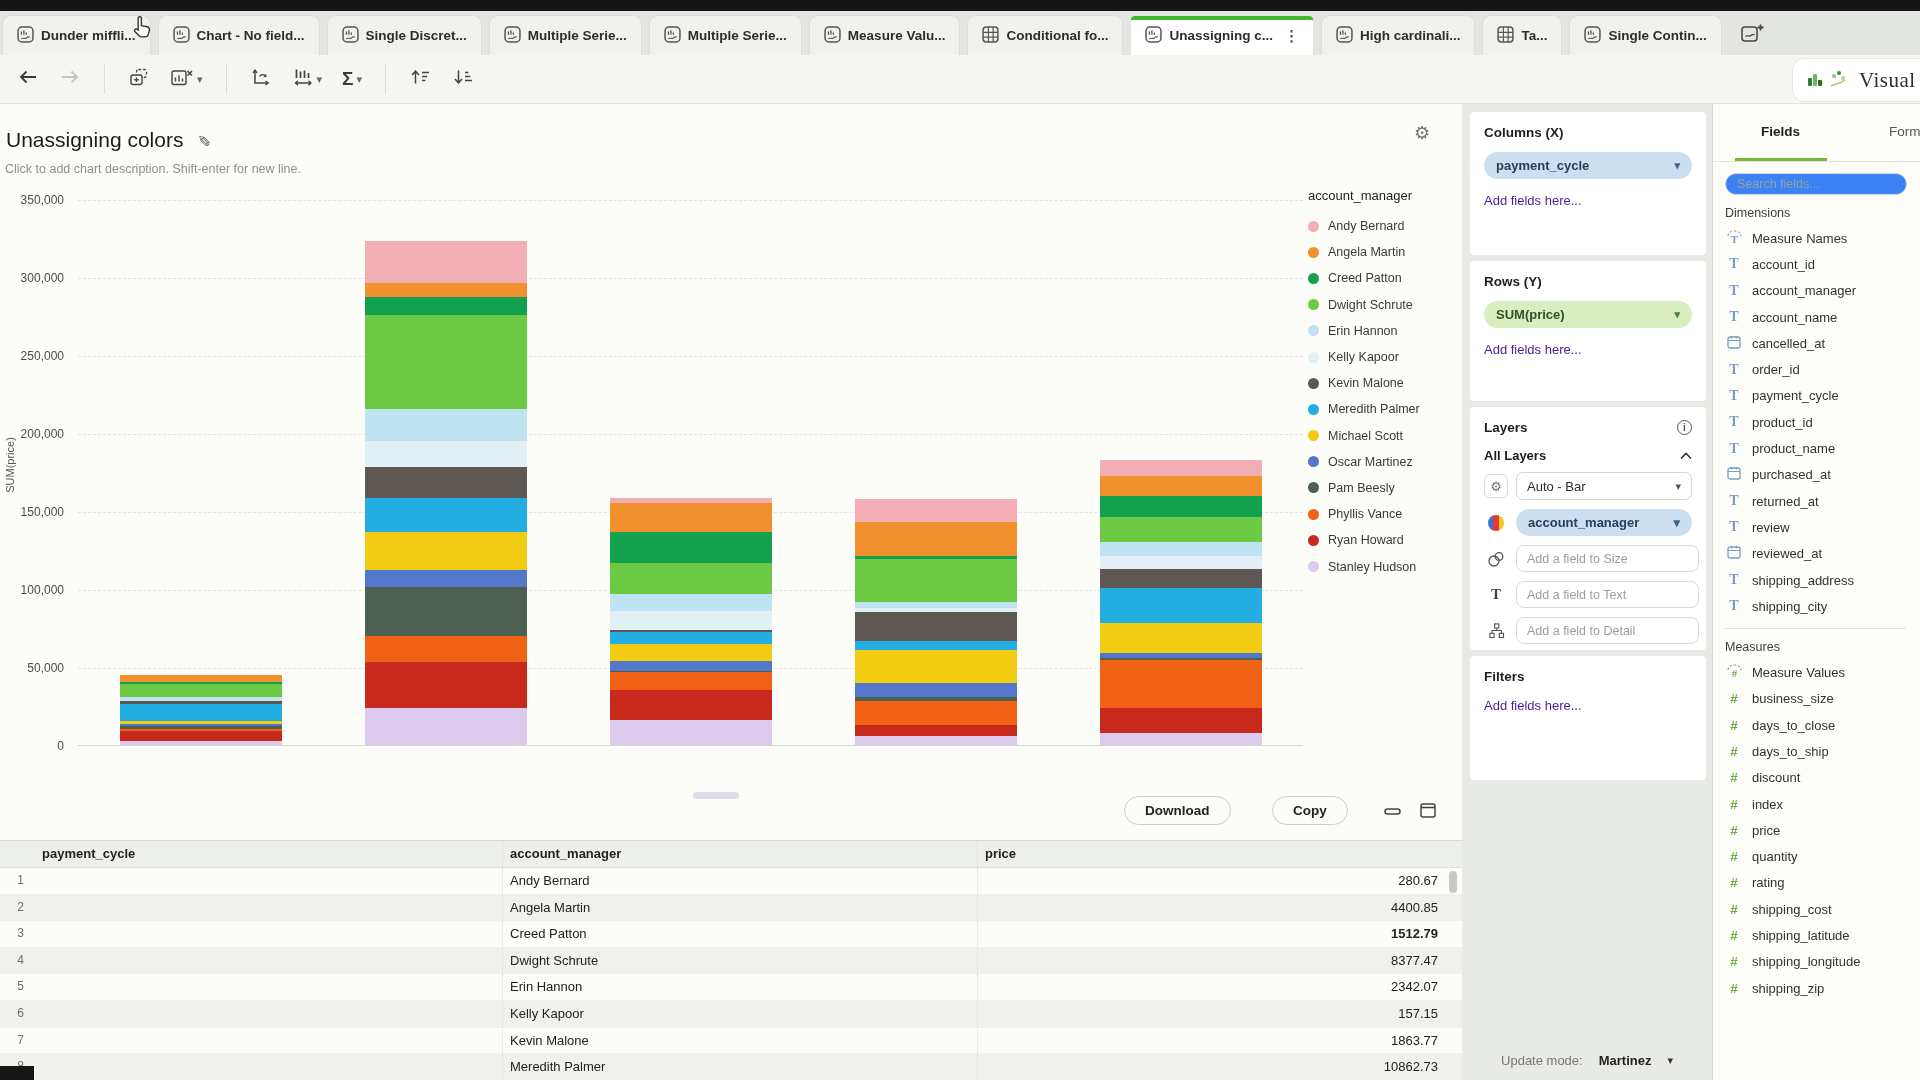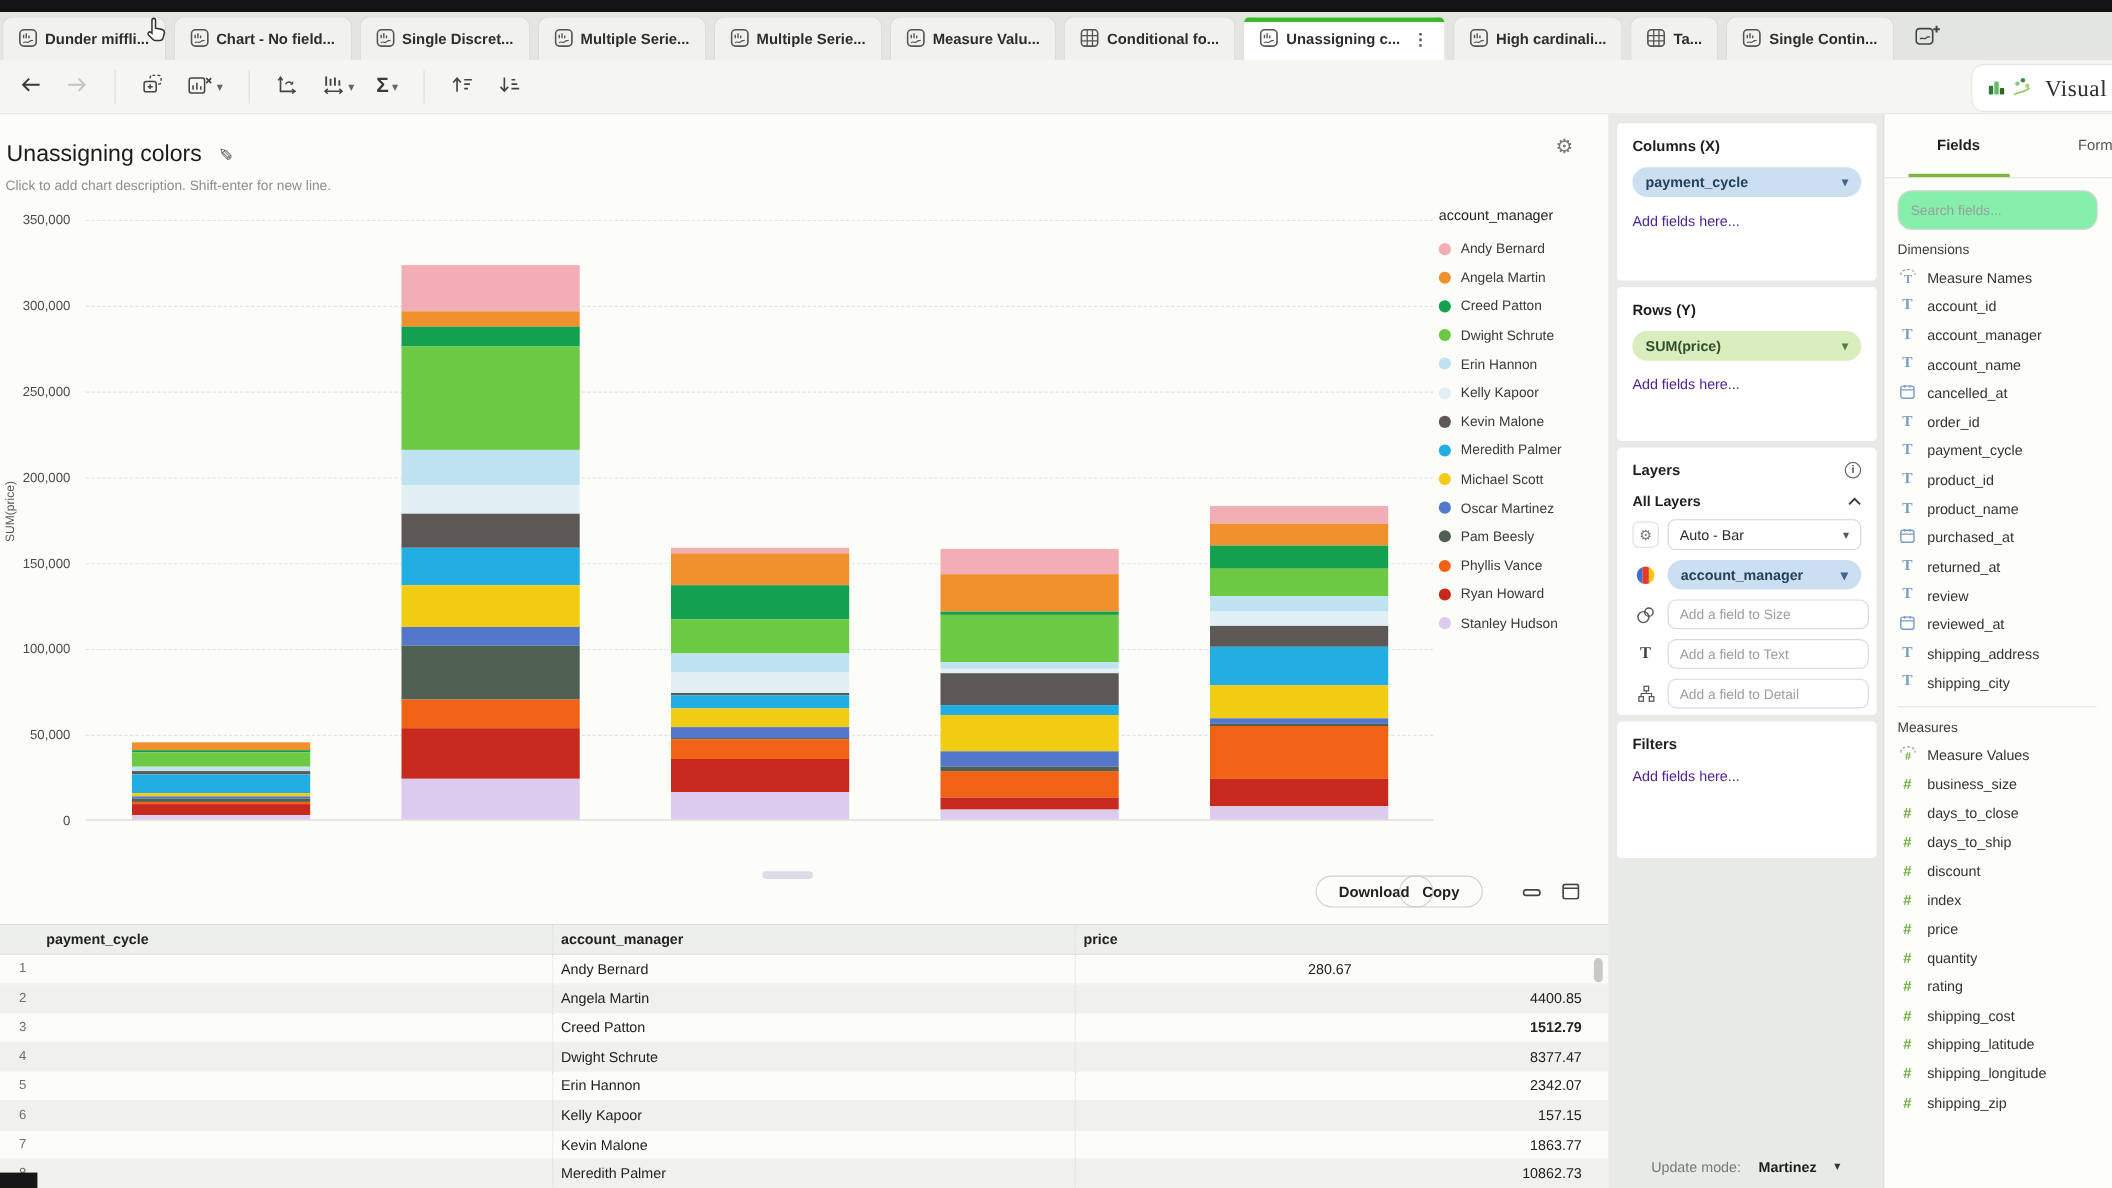--- a/index.html
+++ b/index.html
@@ -106,21 +106,21 @@
 
   
   .fields-panel { position:absolute; left:1712px; top:104px; width:208px; height:976px; background:#fdfdfa;
                   border-left:1px solid #d8d8d3; overflow:hidden; }
   .fp-tabs { height:58px; border-bottom:1px solid #e4e4df; position:relative; }
   .fp-tab { position:absolute; top:20px; font-size:13.5px; }
   .fp-tab.active { font-weight:700; color:#1e1e1e; }
   .fp-tab.inactive { color:#555; }
   .fp-underline { position:absolute; left:22px; bottom:0; width:92px; height:3px; background:var(--accent2); }
   .search { margin:11px 14px 4px 12px; }
-  .search input { width:182px; height:36px; border:1px solid #d6d6d1; border-radius:13px; background:#86efac;
+  .search input { width:182px; height:22px; border:1px solid #d6d6d1; border-radius:13px; background:#3b82f6;
                   padding:0 11px; font-size:12.5px; color:#333; font-family:"Liberation Sans",sans-serif; }
   .search input::placeholder { color:#9aa09b; }
   .flist { padding-left:12px; }
   .fsection { font-size:12.5px; color:#3d3d3b; margin:11px 0 5px 0; }
   .fitem { height:26.3px; display:flex; align-items:center; gap:9px; font-size:13px; color:#333; }
   .fitem .fic { width:18px; flex:none; text-align:center; }
   .t-ic { font-family:"Liberation Serif", serif; font-weight:700; font-size:14px; color:#7b9cc9; }
   .hash-ic { font-weight:700; font-size:13.5px; color:#6fae44; }
   .fdivider { border-top:1px solid #e4e4df; margin:9px 14px 2px 0; }
 
@@ -470,21 +470,21 @@
           <span>Ryan Howard</span>
         </div>
         <div class="legend-item">
           <span class="legend-dot" style="background:#dccbef"></span>
           <span>Stanley Hudson</span>
         </div>
       </div>
   </div>
 
   <div class="hscroll"></div>
-  <button class="pill-btn" style="left:1196px;">Download</button>
+  <button class="pill-btn" style="left:1124px;">Download</button>
   <button class="pill-btn" style="left:1272px;">Copy</button>
   <div class="win-icons" style="left:1384px;">
     <svg width="18" height="12" viewBox="0 0 18 12">
         <rect x="1" y="4" width="15" height="5" rx="2.5" fill="none" stroke="#444" stroke-width="1.5"></rect>
       </svg>
     <svg width="16" height="15" viewBox="0 0 16 15">
         <rect x="1" y="1" width="14" height="13" rx="2" fill="none" stroke="#444" stroke-width="1.5"></rect>
         <path d="M1 4.5h14" stroke="#444" stroke-width="1.5"></path>
       </svg>
   </div>
@@ -495,21 +495,21 @@
         <div class="th" style="left: 510px;">account_manager</div>
         <div class="colline" style="left: 502px;"></div>
         <div class="th" style="left: 985px;">price</div>
         <div class="colline" style="left: 977px;"></div>
       </div>
     <div id="table-body">
         <div class="trow">
           <span class="rownum">1</span>
           <span class="cell" style="left:42px;"></span>
           <span class="cell" style="left:510px;">Andy Bernard</span>
-          <span class="cell" style="left:980px; width:458px; text-align:center;">280.67</span>
+          <span class="cell" style="left:980px; width:458px; text-align:right;">280.67</span>
           <span class="colline" style="left:502px;"></span>
           <span class="colline" style="left:977px;"></span>
         </div>
         <div class="trow stripe">
           <span class="rownum">2</span>
           <span class="cell" style="left:42px;"></span>
           <span class="cell" style="left:510px;">Angela Martin</span>
           <span class="cell" style="left:980px; width:458px; text-align:right;">4400.85</span>
           <span class="colline" style="left:502px;"></span>
           <span class="colline" style="left:977px;"></span>

